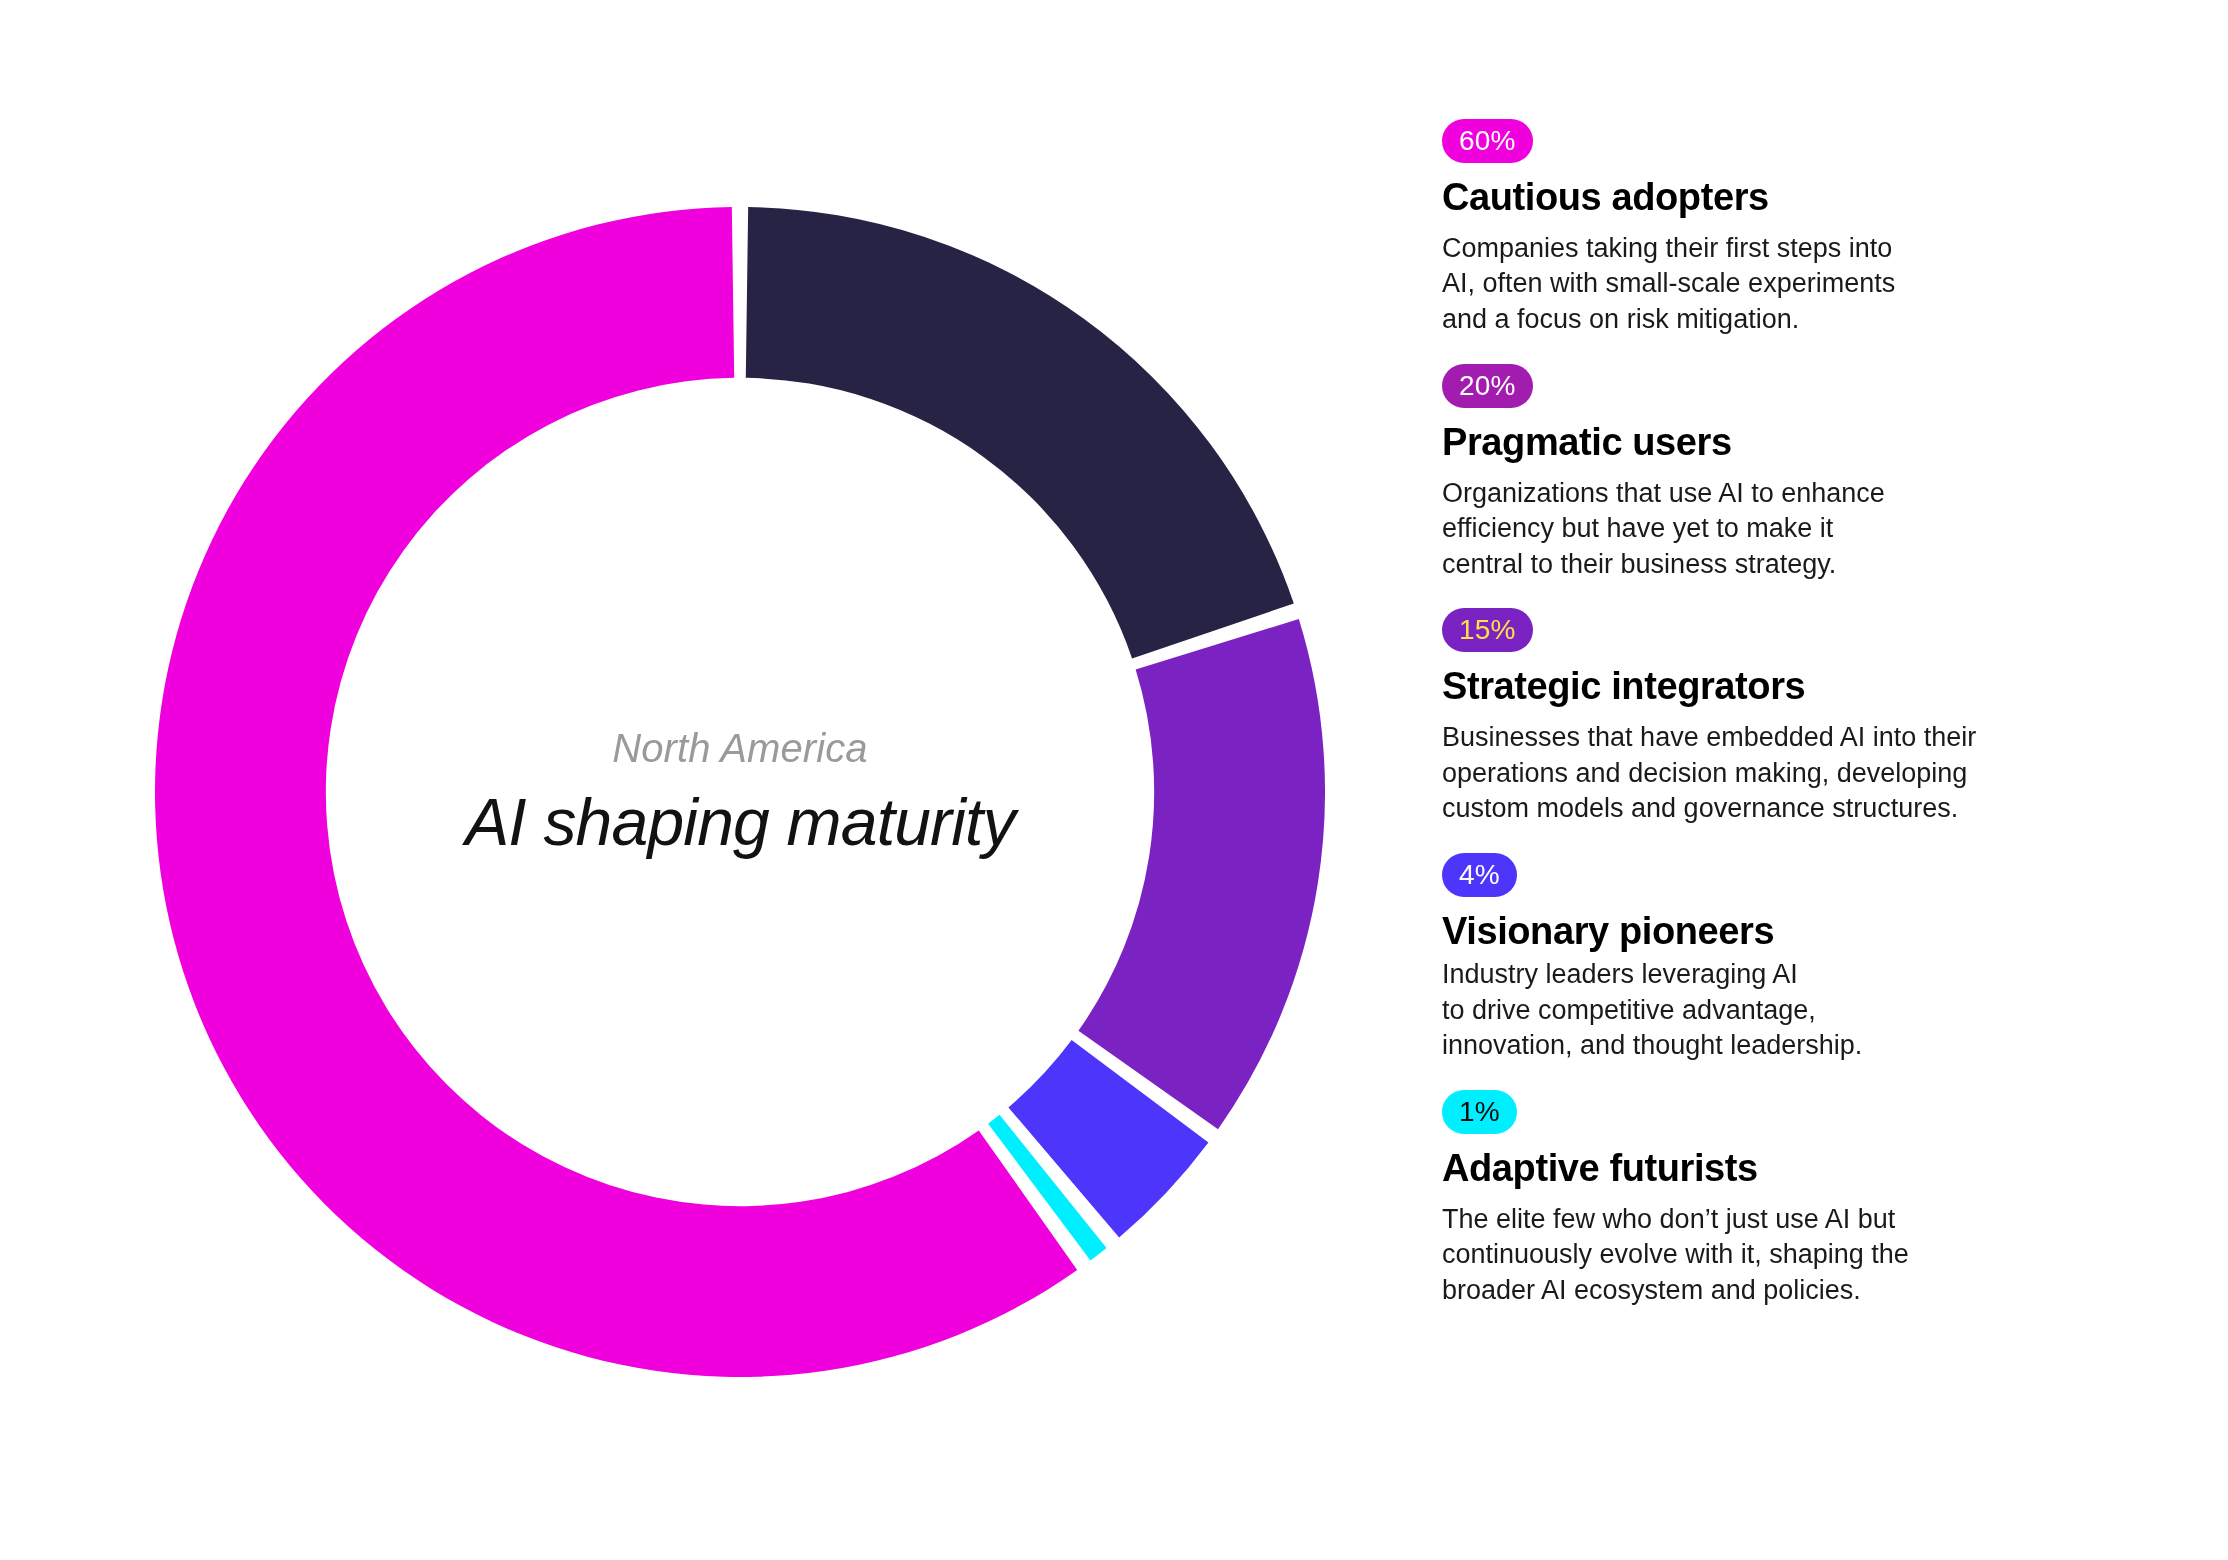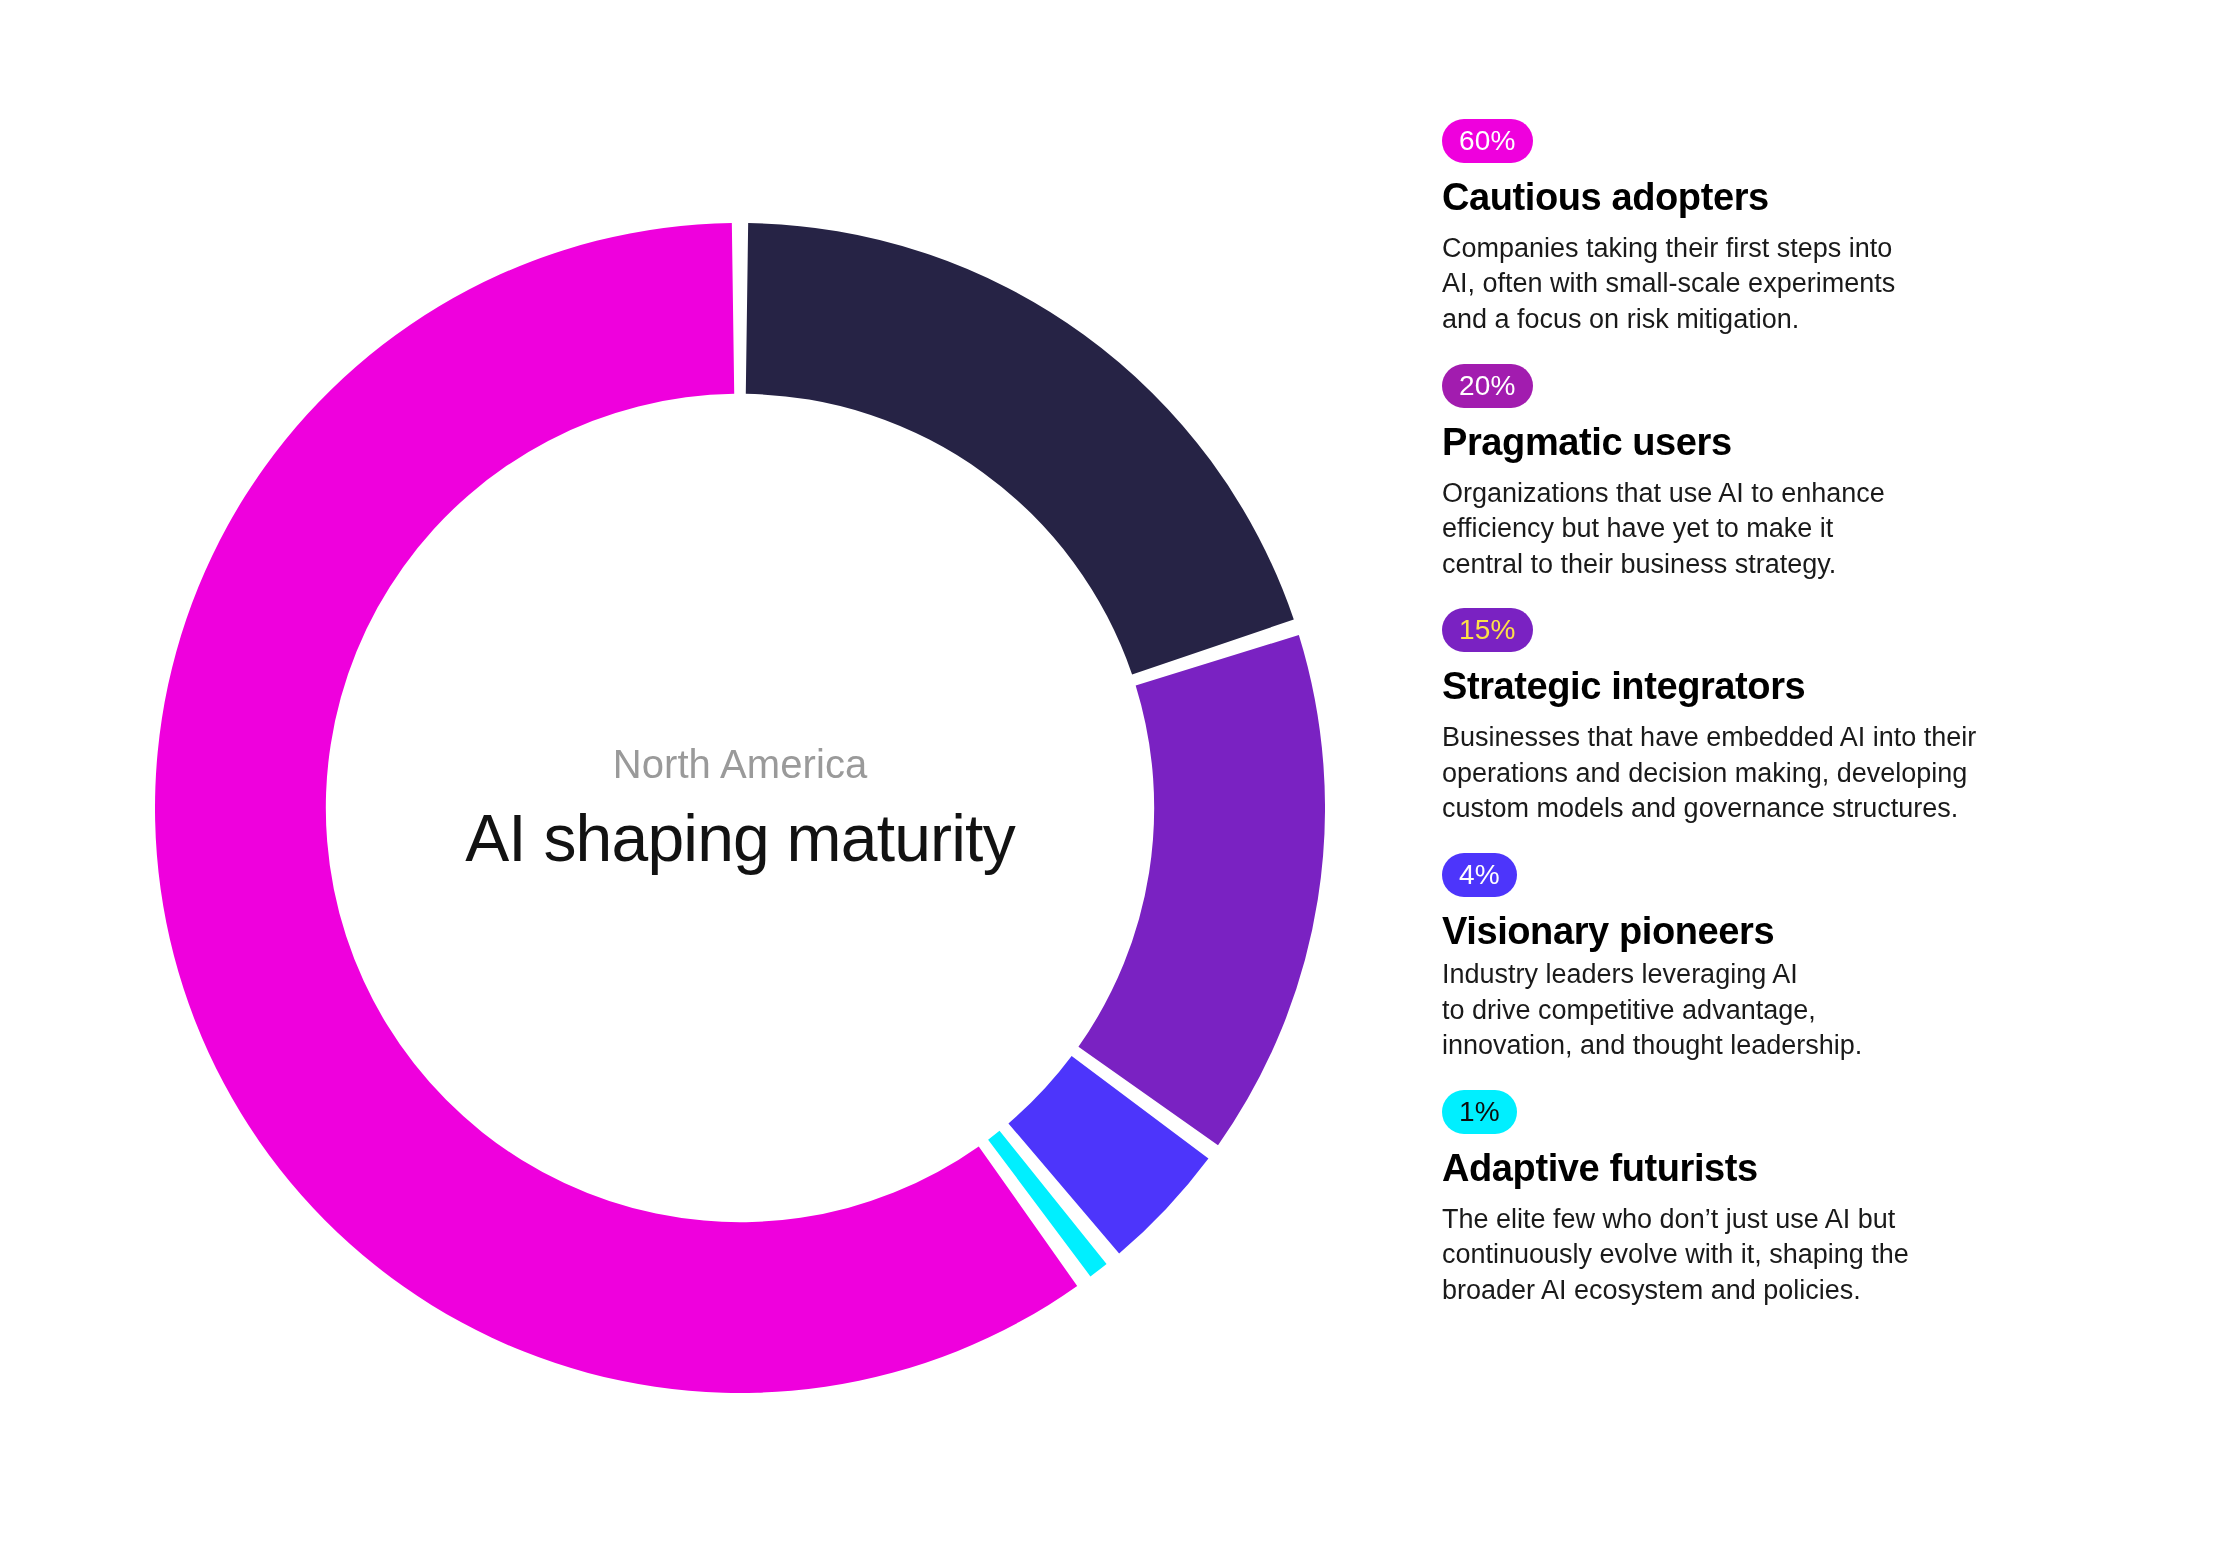--- a/index.html
+++ b/index.html
@@ -16,23 +16,24 @@
     position: relative;
     width: 2228px;
     height: 1560px;
     background: #ffffff;
   }
 
   
   #donut-wrap {
     position: absolute;
     left: 155px;
-    top: 223px;
+    top: 207px;
     width: 1170px;
     height: 1170px;
+    font-style: italic;
   }
 
   #donut-svg {
     display: block;
     width: 1170px;
     height: 1170px;
   }
 
   #donut-center {
     position: absolute;

